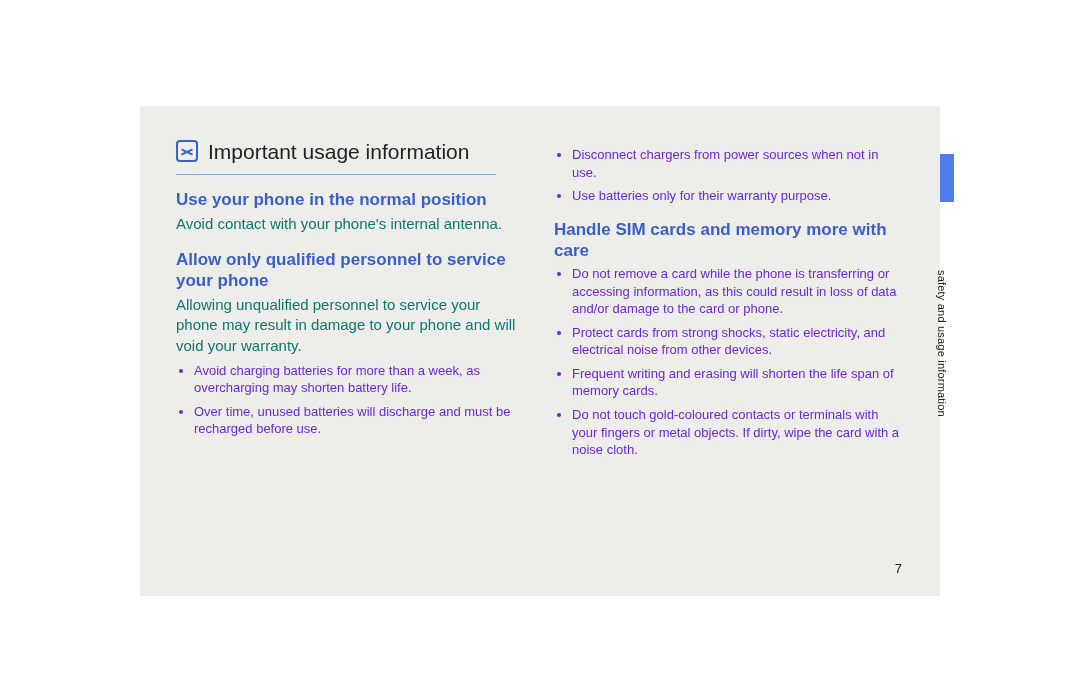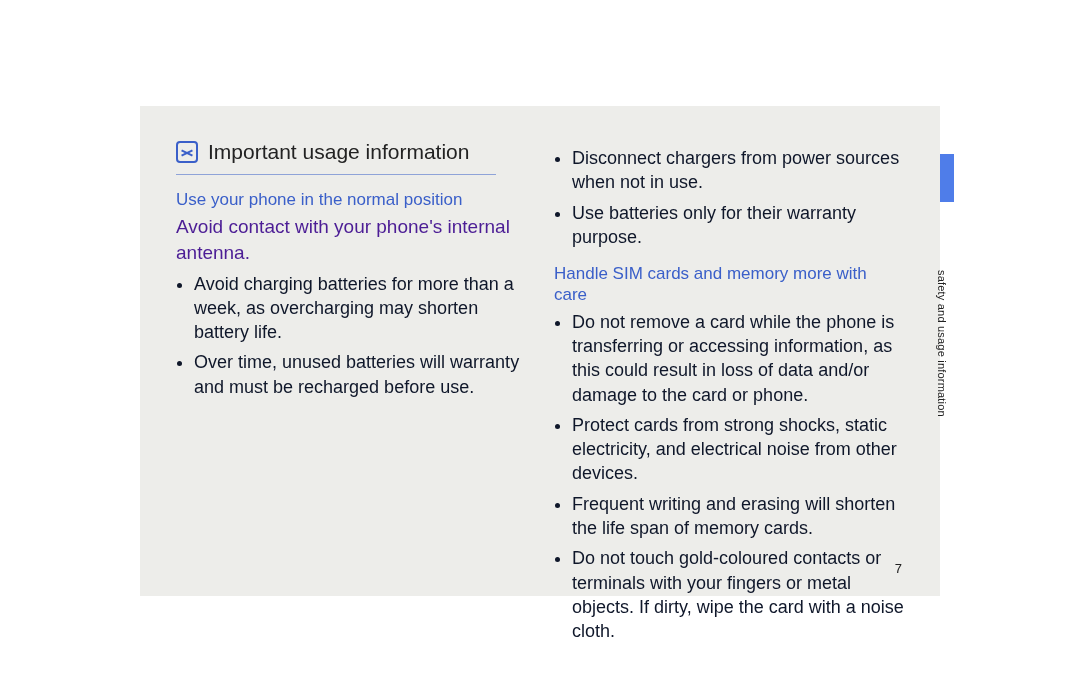--- a/index.html
+++ b/index.html
@@ -44,21 +44,21 @@
     display: flex;
     gap: 28px;
     height: 100%;
   }
   .col {
     flex: 1 1 0;
     min-width: 0;
   }
   .page-title-row {
     display: flex;
-    align-items: center;
+    align-items: flex-start;
     gap: 10px;
     margin-bottom: 10px;
   }
   .icon-square {
     width: 22px;
     height: 22px;
     border: 2px solid #3a5fc9;
     border-radius: 4px;
     position: relative;
     box-sizing: border-box;
@@ -90,38 +90,38 @@
   }
   .title-rule {
     border: none;
     border-top: 1px solid #8fa3d8;
     margin: 0 0 14px 0;
     width: 320px;
   }
   .section-heading {
     color: #3a5fc9;
     font-size: 17px;
-    font-weight: 400;
+    font-weight: 700;
     line-height: 1.25;
     margin: 14px 0 4px 0;
   }
   .body-text {
-    font-size: 19px;
+    font-size: 15px;
     line-height: 1.35;
-    color: #4c1d95;
+    color: #0f766e;
     margin: 0 0 6px 0;
   }
   ul.bullets {
     margin: 2px 0 6px 0;
     padding-left: 18px;
   }
   ul.bullets li {
-    font-size: 18px;
+    font-size: 13px;
     line-height: 1.35;
-    color: #0f172a;
+    color: #6d28d9;
     margin-bottom: 6px;
   }
   .page-number {
     position: absolute;
     right: 38px;
     bottom: 20px;
     font-size: 13px;
     color: #222;
   }
 </style>
@@ -135,24 +135,26 @@
 
       <div class="page-title-row">
         <span class="icon-square"></span>
         <span class="page-title">Important usage information</span>
       </div>
       <hr class="title-rule">
 
       <div class="section-heading">Use your phone in the normal position</div>
       <p class="body-text">Avoid contact with your phone's internal antenna.</p>
 
+      <div class="section-heading">Allow only qualified personnel to service your phone</div>
+      <p class="body-text">Allowing unqualified personnel to service your phone may result in damage to your phone and will void your warranty.</p>
 
       <ul class="bullets">
         <li>Avoid charging batteries for more than a week, as overcharging may shorten battery life.</li>
-        <li>Over time, unused batteries will warranty and must be recharged before use.</li>
+        <li>Over time, unused batteries will discharge and must be recharged before use.</li>
       </ul>
 
     </div>
 
     <div class="col">
 
       <ul class="bullets" style="margin-top:6px;">
         <li>Disconnect chargers from power sources when not in use.</li>
         <li>Use batteries only for their warranty purpose.</li>
       </ul>

